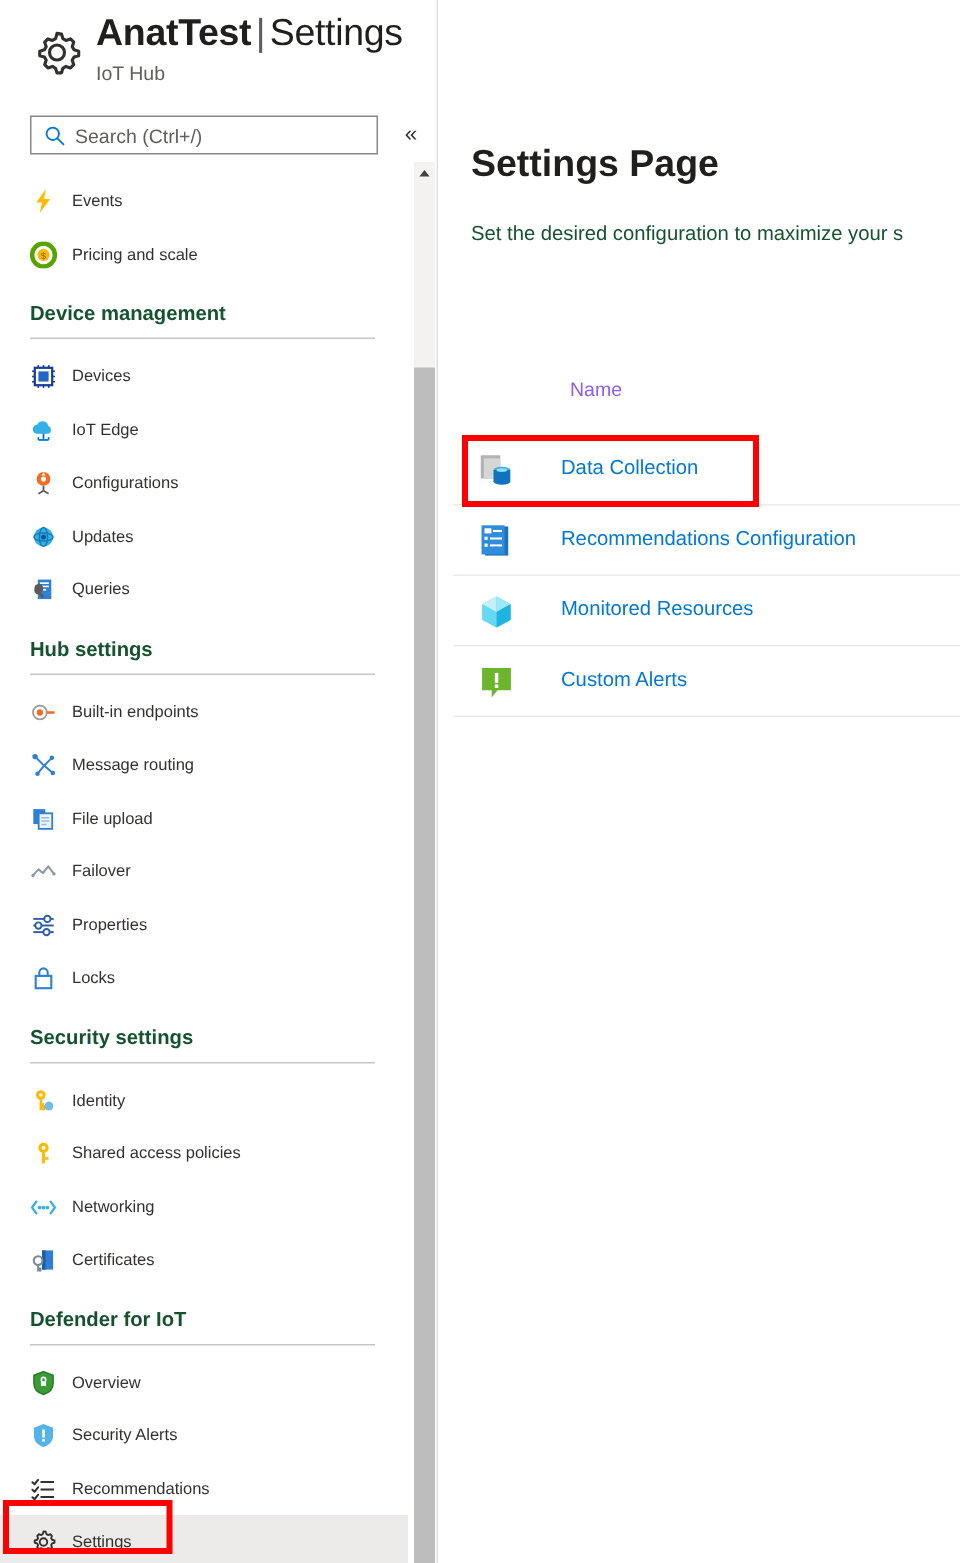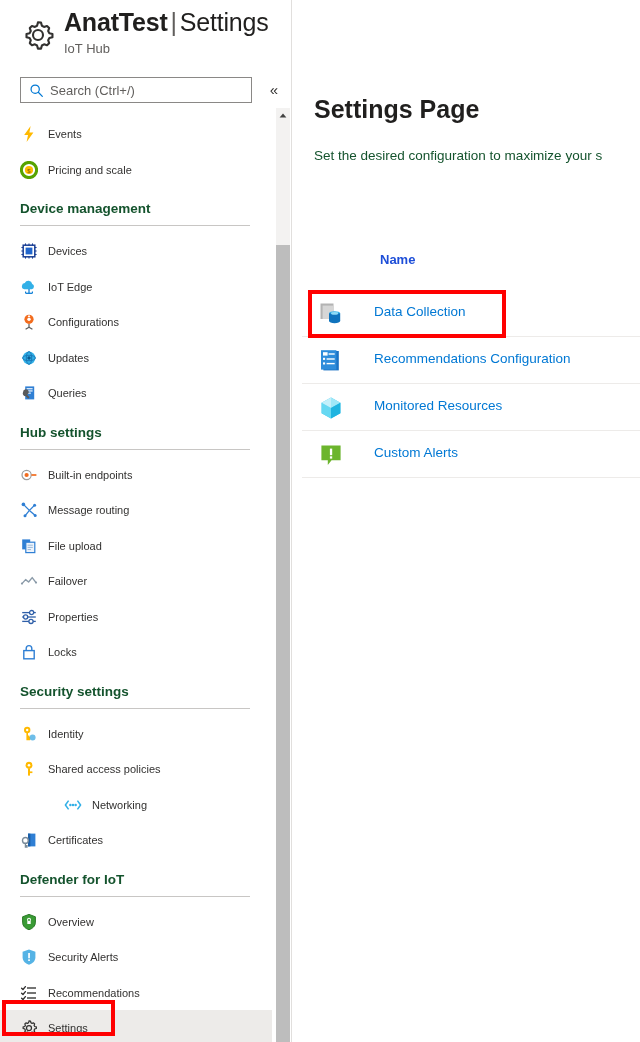--- a/index.html
+++ b/index.html
@@ -63,21 +63,21 @@
   
   .main { position: absolute; left: 292px; top: 0; width: 348px; height: 1042px;
           background: #fff; overflow: hidden; }
   .page-title { position: absolute; left: 22px; top: 95px; font-size: 25px; font-weight: 600;
                 color: #201f1e; white-space: nowrap; }
   .page-desc { position: absolute; left: 22px; top: 148px; font-size: 13.5px; color: #14532d;
                white-space: nowrap; }
 
   .tbl-head { position: absolute; left: 22px; top: 252px; width: 400px; height: 26px; }
   .tbl-head .col-name { position: absolute; left: 66px; top: 0; font-size: 13px;
-                        font-weight: 700; color: #1d4ed8; }
+                        font-weight: 400; color: #8b5cf6; }
   .trow { position: absolute; left: 10px; width: 340px; height: 47px; cursor: pointer;
           border-bottom: 1px solid #edebe9; }
   .trow .ic { position: absolute; left: 16px; top: 11px; width: 26px; height: 26px; }
   .trow .lnk { position: absolute; left: 72px; top: 14px; font-size: 13.5px; color: #0078d4;
                white-space: nowrap; cursor: pointer; }
 
   
   .hl { position: absolute; border: 4px solid #ff0000; background: transparent;
         pointer-events: none; }
   #hl-data-collection { left: 308px; top: 290px; width: 198px; height: 48px; }
@@ -271,21 +271,21 @@
       </div>
       <div class="nav-item" style="top: 643px;">
         <span class="ic"><svg viewBox="0 0 18 18" width="18" height="18">
             <circle cx="9" cy="5.2" r="3.4" fill="#ffb900"></circle>
             <circle cx="9" cy="5.2" r="1.3" fill="#fff"></circle>
             <rect x="8" y="8.2" width="2" height="7.4" fill="#ffb900"></rect>
             <rect x="10" y="11.4" width="2.4" height="1.7" fill="#ffb900"></rect>
           </svg></span>
         <span class="lbl">Shared access policies</span>
       </div>
-      <div class="nav-item" style="top: 678.5px; margin-left: 44px;">
+      <div class="nav-item" style="top: 678.5px;">
         <span class="ic"><svg viewBox="0 0 18 18" width="18" height="18">
             <path d="M4.6 4.6 L1.4 9 L4.6 13.4" fill="none" stroke="#32b0e7" stroke-width="1.5" stroke-linejoin="round"></path>
             <path d="M13.4 4.6 L16.6 9 L13.4 13.4" fill="none" stroke="#32b0e7" stroke-width="1.5" stroke-linejoin="round"></path>
             <circle cx="6.4" cy="9" r="1.25" fill="#32b0e7"></circle>
             <circle cx="9" cy="9" r="1.25" fill="#32b0e7"></circle>
             <circle cx="11.6" cy="9" r="1.25" fill="#32b0e7"></circle>
           </svg></span>
         <span class="lbl">Networking</span>
       </div>
       <div class="nav-item" style="top: 714px;">

